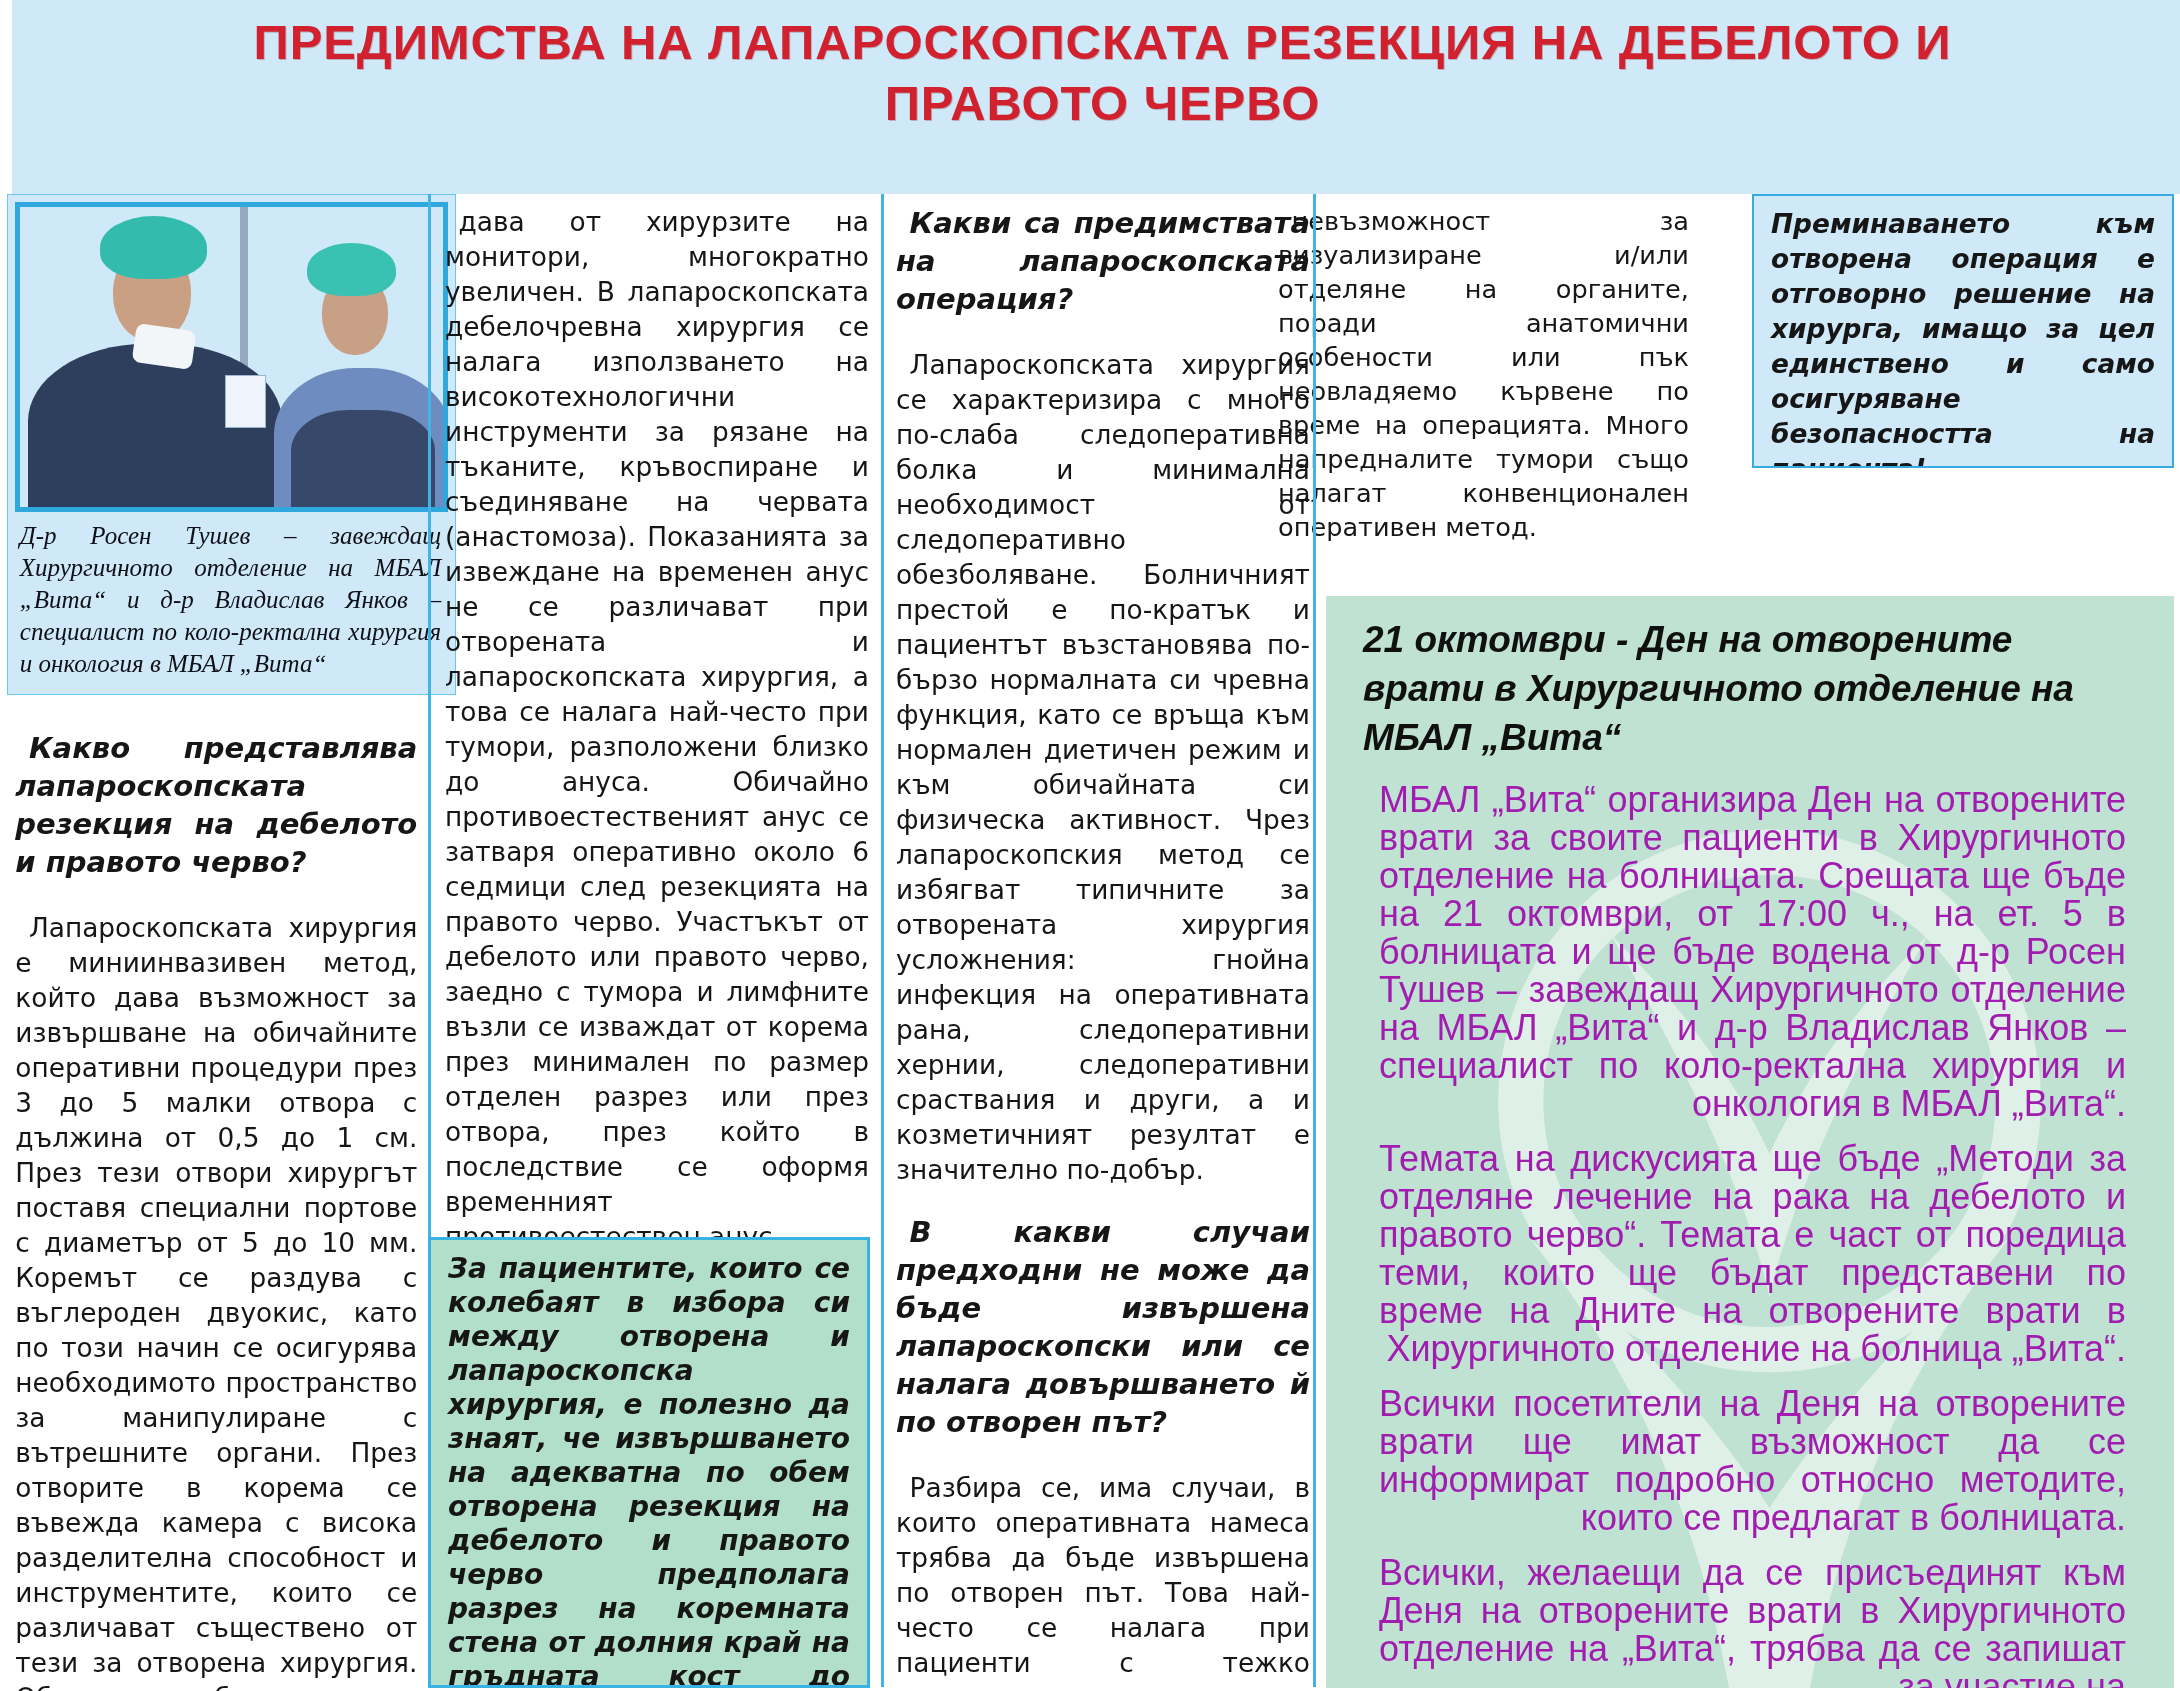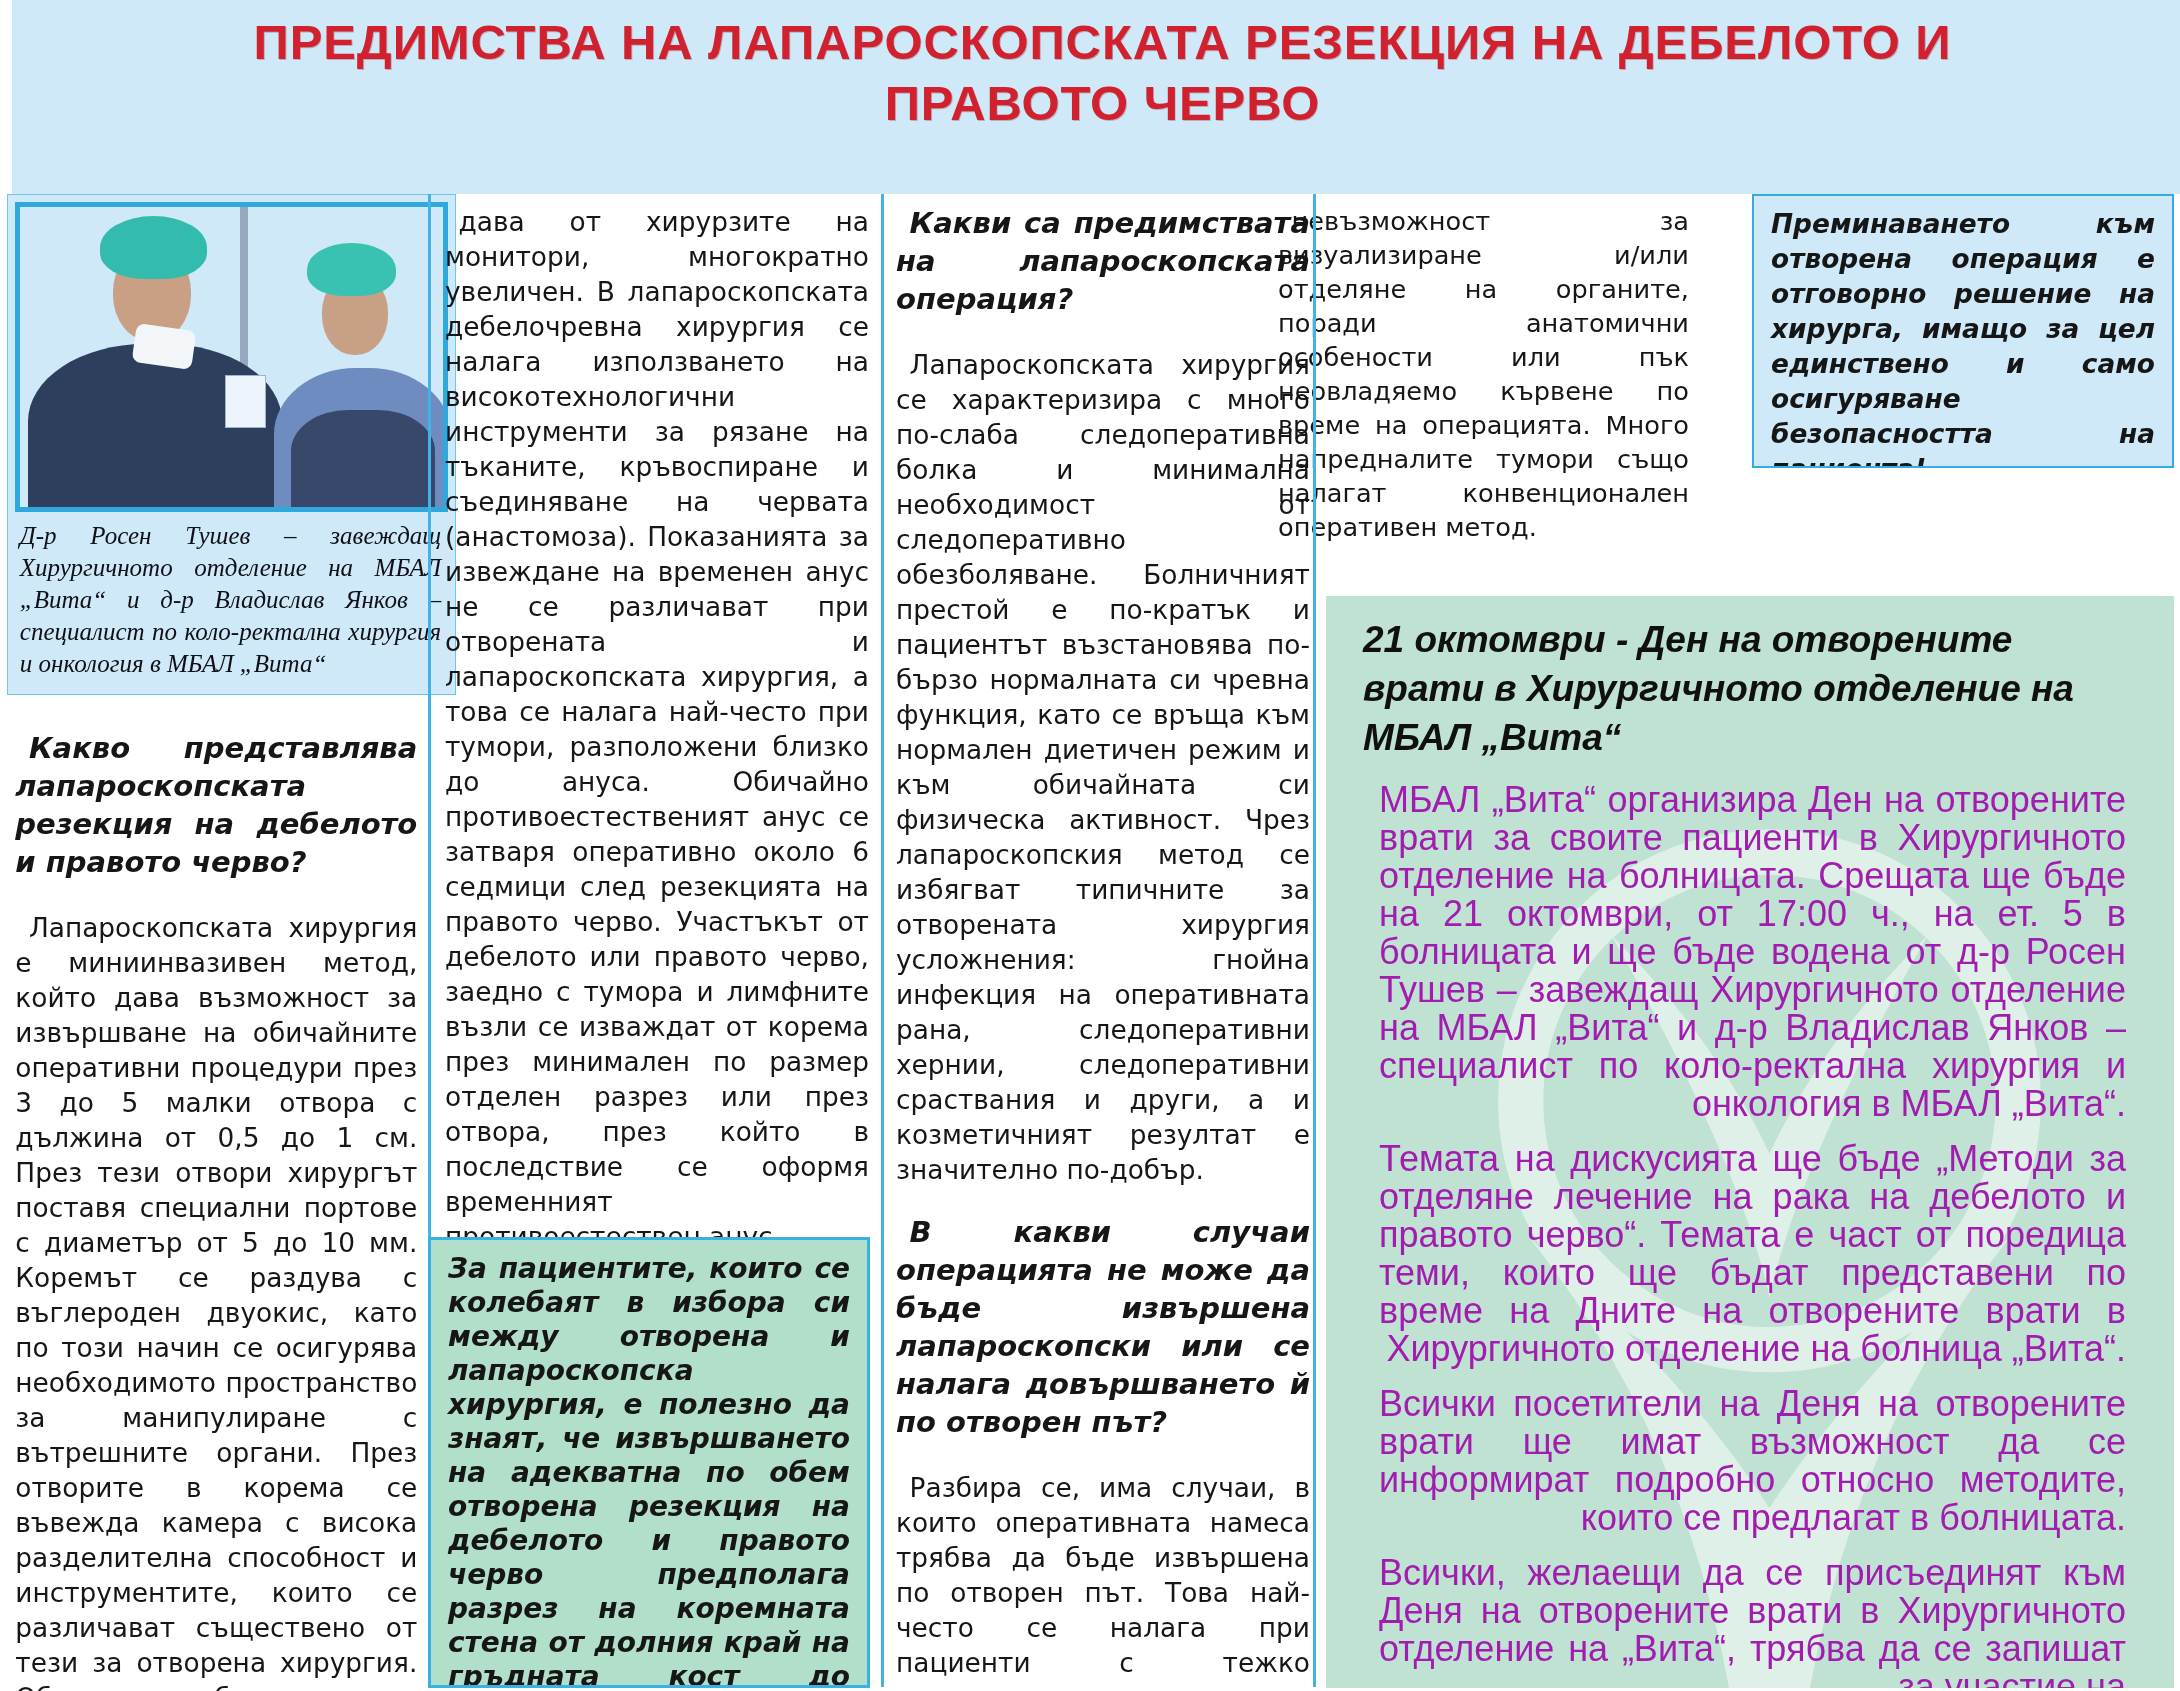--- a/index.html
+++ b/index.html
@@ -185,21 +185,21 @@
 <div class="coltext" id="col2text">
   <p>дава от хирурзите на монитори, многократно увеличен. В лапароскопската дебелочревна хирургия се налага използването на високотехнологични инструменти за рязане на тъканите, кръвоспиране и съединяване на червата (анастомоза). Показанията за извеждане на временен анус не се различават при отворената и лапароскопската хирургия, а това се налага най-често при тумори, разположени близко до ануса. Обичайно противоестественият анус се затваря оперативно около 6 седмици след резекцията на правото черво. Участъкът от дебелото или правото черво, заедно с тумора и лимфните възли се изваждат от корема през минимален по размер отделен разрез или през отвора, през който в последствие се оформя временният противоестествен анус.</p>
 </div>
 <div class="greenbox2">
   <p>За пациентите, които се колебаят в избора си между отворена и лапароскопска хирургия, е полезно да знаят, че извършването на адекватна по обем отворена резекция на дебелото и правото черво предполага разрез на коремната стена от долния край на гръдната кост до пубисната кост.</p>
 </div>
 
 <div class="coltext" id="col3text">
   <div class="qhead">Какви са предимствата на лапароскопската операция?</div>
   <p>Лапароскопската хирургия се характеризира с много по-слаба следоперативна болка и минимална необходимост от следоперативно обезболяване. Болничният престой е по-кратък и пациентът възстановява по-бързо нормалната си чревна функция, като се връща към нормален диетичен режим и към обичайната си физическа активност. Чрез лапароскопския метод се избягват типичните за отворената хирургия усложнения: гнойна инфекция на оперативната рана, следоперативни хернии, следоперативни сраствания и други, а и козметичният резултат е значително по-добър.</p>
-  <div class="qhead">В какви случаи операцията не може да бъде извършена лапароскопски или се налага довършването й по отворен път?</div>
+  <div class="qhead">В какви случаи предходни не може да бъде извършена лапароскопски или се налага довършването й по отворен път?</div>
   <p>Разбира се, има случаи, в които оперативната намеса трябва да бъде извършена по отворен път. Това най-често се налага при пациенти с тежко затлъстяване или тежки сраствания от предходни коремни операции. Понякога съществува</p>
 </div>
 
 <div class="coltext" id="col4text">
   <p>невъзможност за визуализиране и/или отделяне на органите, поради анатомични особености или пък неовладяемо кървене по време на операцията. Много напредналите тумори също налагат конвенционален оперативен метод.</p>
 </div>
 <div class="bluebox">
   <p>Преминаването към отворена операция е отговорно решение на хирурга, имащо за цел единствено и само осигуряване безопасността на пациента!</p>
 </div>
 

